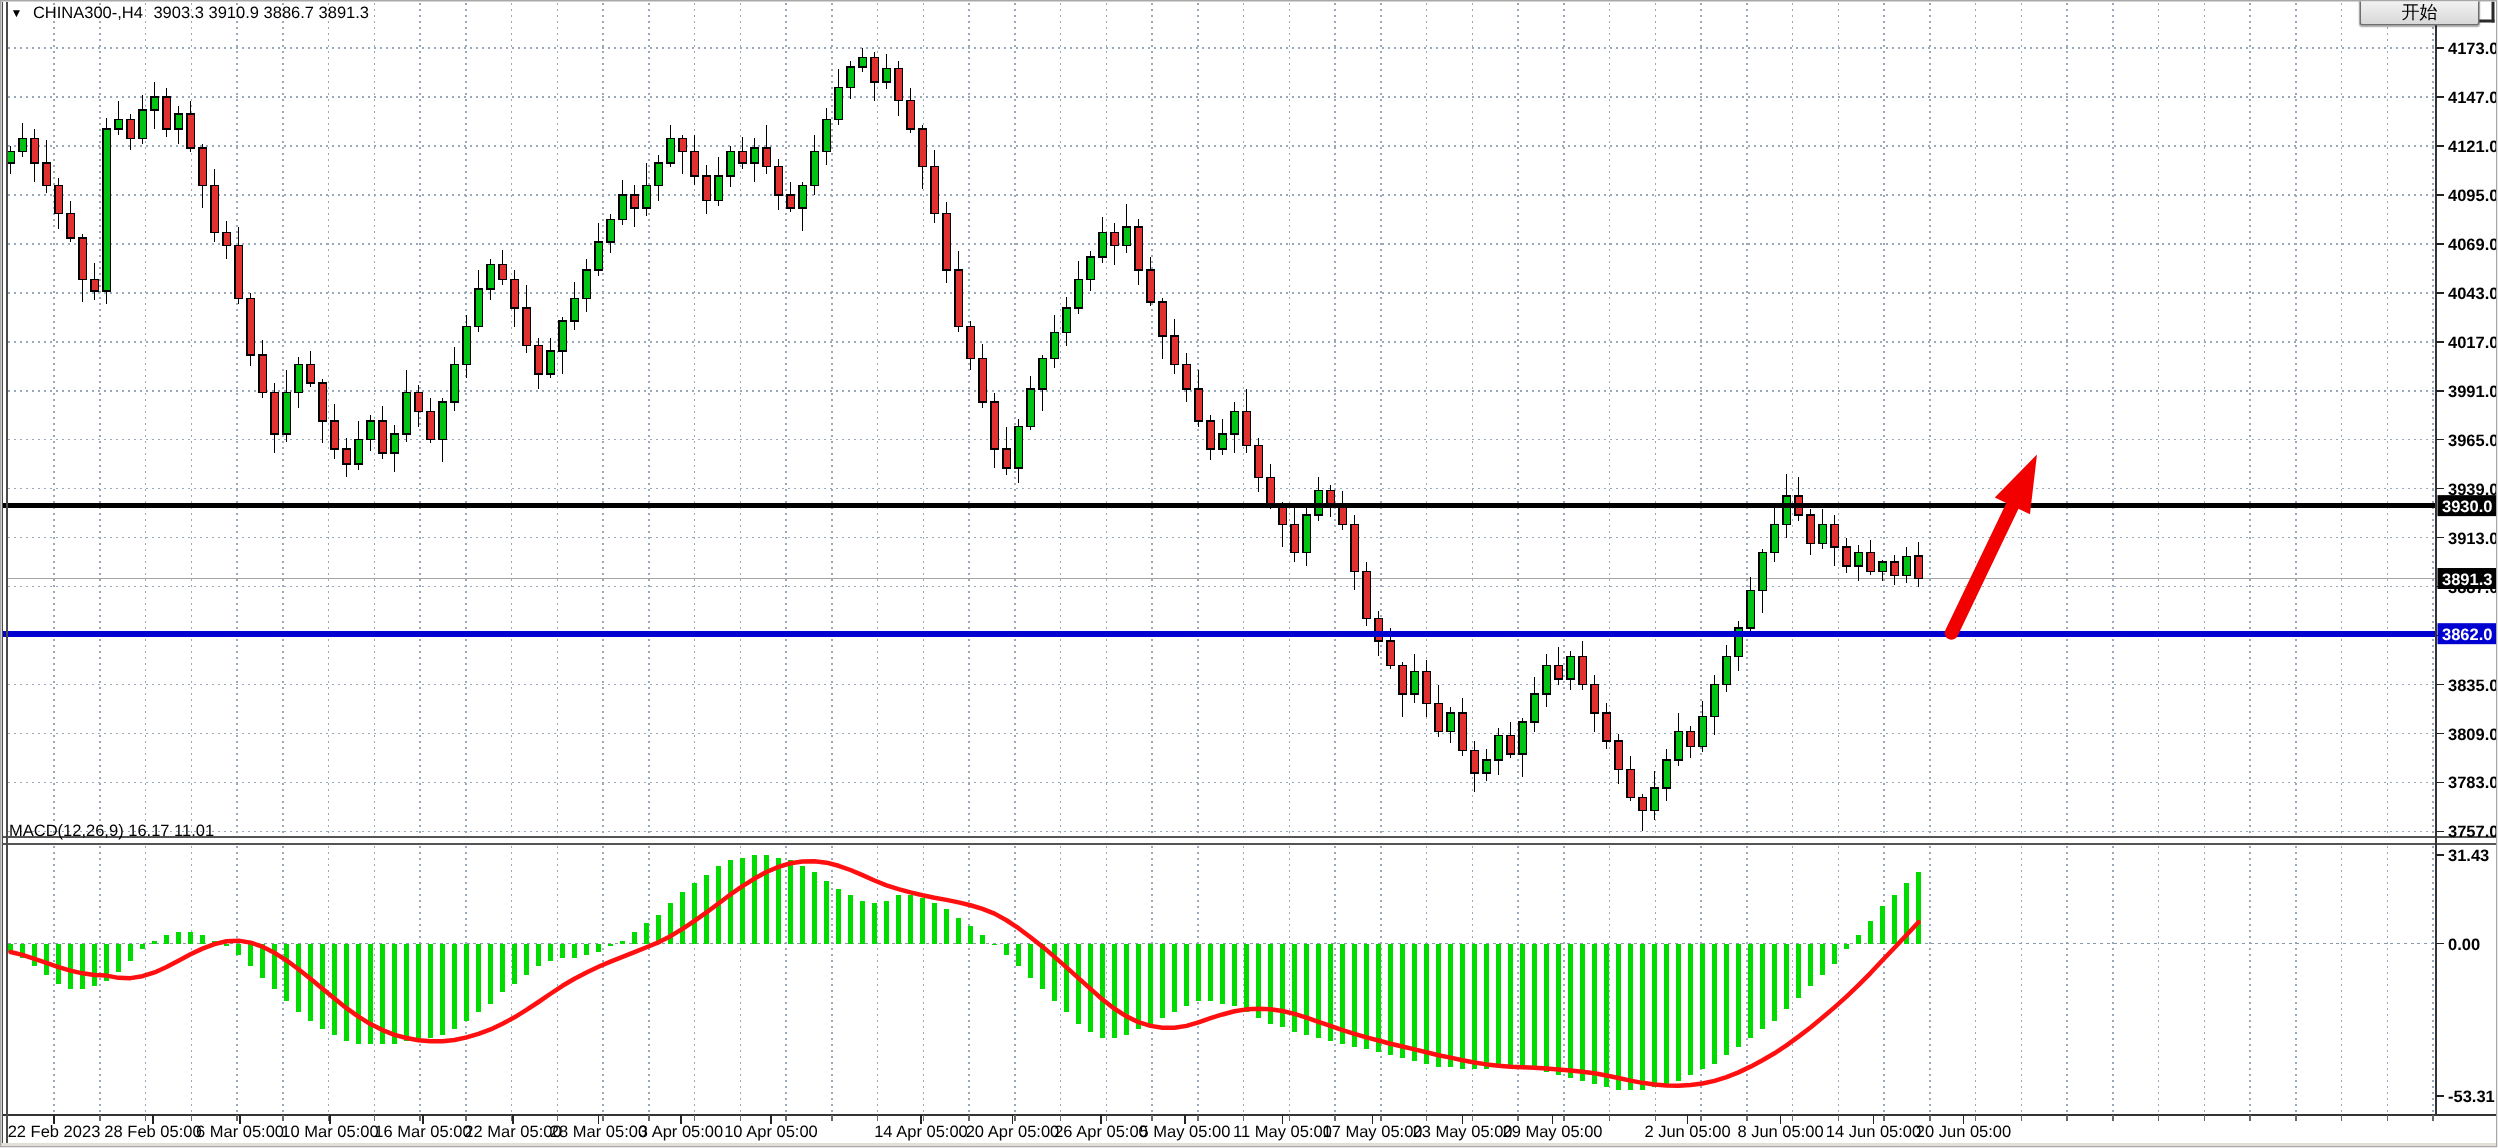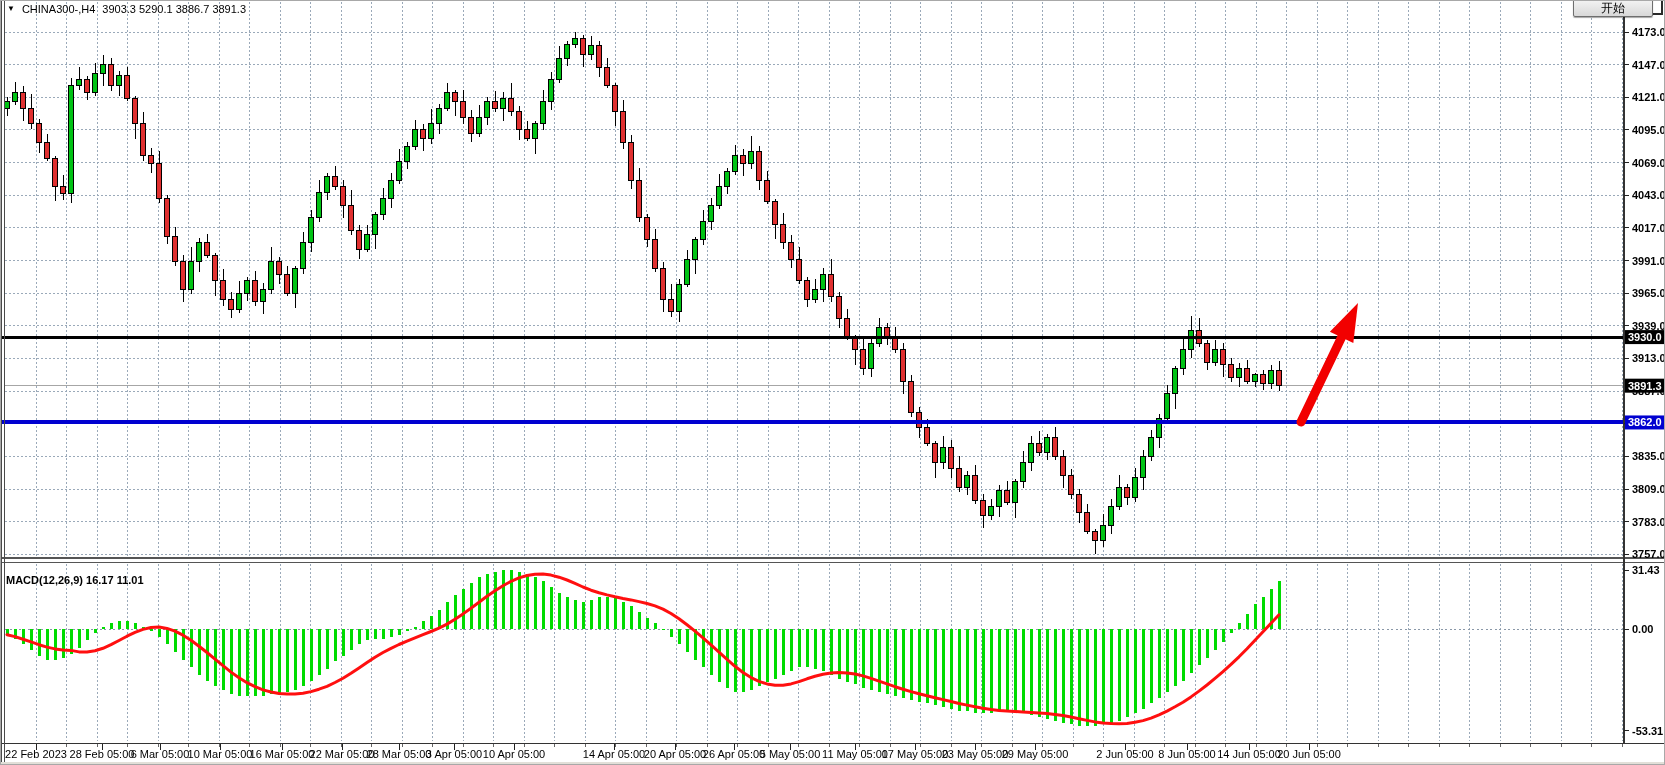--- a/index.html
+++ b/index.html
@@ -1,21 +1,21 @@
 <!DOCTYPE html>
 <html><head>
 <meta charset="utf-8">
 <style>
   html,body{margin:0;padding:0;background:#fff;}
   .screen{position:relative;width:1665px;height:765px;background:#ffffff;overflow:hidden;
           font-family:"Liberation Sans",sans-serif;border:1px solid #a8a8a8;box-sizing:border-box;}
   svg{position:absolute;left:0;top:0;}
   .title-bar{position:absolute;left:6px;top:2px;font-size:11px;color:#000;display:flex;gap:7px;align-items:center;z-index:3;white-space:nowrap;}
   .dd{font-size:8px;line-height:10px;cursor:pointer;}
-  .macd-label{position:absolute;left:5px;top:573px;font-size:11px;color:#000;z-index:3;white-space:nowrap;font-weight:bold;}
+  .macd-label{position:absolute;left:5px;top:547px;font-size:11px;color:#000;z-index:3;white-space:nowrap;}
   .start-btn{position:absolute;left:1572px;top:-9px;width:78px;height:23px;z-index:6;
              border:1px solid #6e6e6e;border-radius:2px;background:linear-gradient(#ffffff,#d8d8d8);
              font-size:12px;color:#000;text-align:center;line-height:30px;box-shadow:0 1px 1px rgba(0,0,0,.35);cursor:pointer;}
   .panel-corner{position:absolute;left:1650px;top:0;width:10px;height:12px;z-index:5;
              border-right:2px solid #2a2a2a;border-bottom:2px solid #2a2a2a;}
   .bottom-edge{position:absolute;left:0;top:761px;width:1665px;height:4px;background:#e2dfd8;z-index:4;}
 </style>
 </head>
 <body>
 
@@ -808,21 +808,21 @@
         <line x1="1248" y1="742.5" x2="1248" y2="748.5" stroke="#222" stroke-width="1" shape-rendering="crispEdges"></line>
         <text x="1248" y="757" font-size="11" font-family="&quot;Liberation Sans&quot;,sans-serif" fill="#000000" text-anchor="middle">14 Jun 05:00</text>
         <line x1="1308" y1="742.5" x2="1308" y2="748.5" stroke="#222" stroke-width="1" shape-rendering="crispEdges"></line>
         <text x="1308" y="757" font-size="11" font-family="&quot;Liberation Sans&quot;,sans-serif" fill="#000000" text-anchor="middle">20 Jun 05:00</text>
       </g>
     </svg>
 
   <div class="title-bar">
     <span class="dd">▼</span>
     <span>CHINA300-,H4</span>
-    <span>3903.3 5290.1 3886.7 3891.3</span>
+    <span>3903.3 3910.9 3886.7 3891.3</span>
   </div>
 
   <div class="macd-label">MACD(12,26,9) 16.17 11.01</div>
 
   <div class="start-btn">开始</div>
   <div class="panel-corner"></div>
   <div class="bottom-edge"></div>
 </div>
 
 </body></html>

